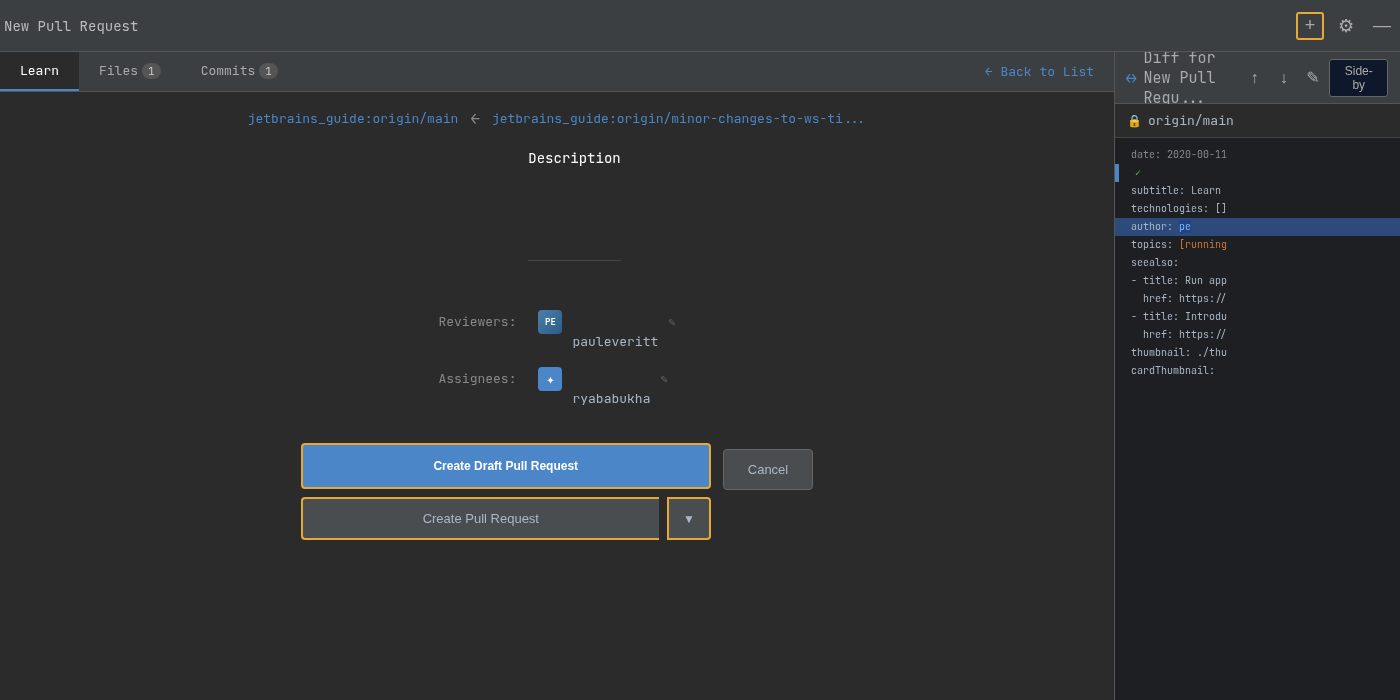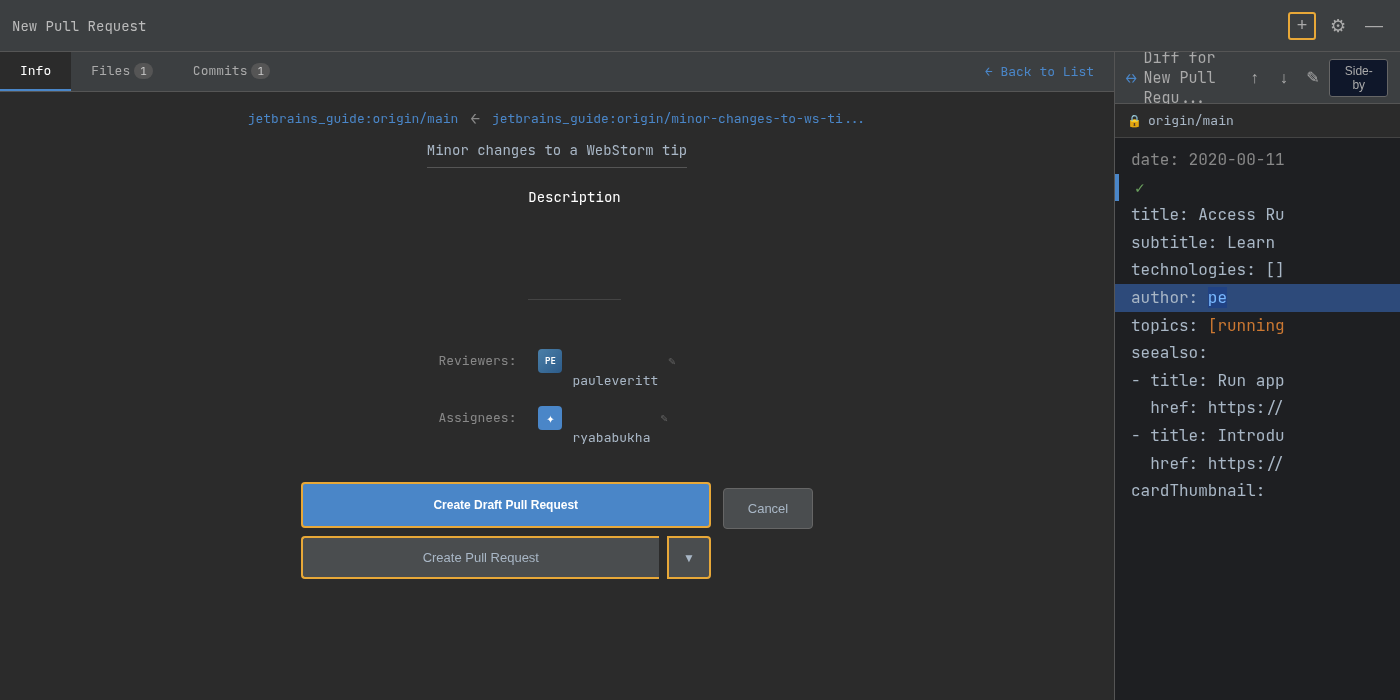--- a/index.html
+++ b/index.html
@@ -15,21 +15,21 @@
     }
 
     
     .title-bar {
       display: flex;
       align-items: center;
       justify-content: space-between;
       background: #3c3f41;
       border-bottom: 1px solid #555;
       height: 52px;
-      padding: 0 12px;
+      padding: 0 4px;
       flex-shrink: 0;
     }
     .title-bar-title {
       color: #bbb;
       font-size: 14px;
       font-weight: normal;
     }
     .title-bar-actions {
       display: flex;
       align-items: center;
@@ -342,21 +342,21 @@
       flex-shrink: 0;
     }
     .lock-icon { color: #888; margin-right: 6px; font-size: 12px; }
     .origin-branch { color: #a9b7c6; font-size: 13px; }
 
     
     .diff-code {
       flex: 1;
       overflow-y: auto;
       padding: 8px 0;
-      font-size: 16px;
+      font-size: 10px;
       line-height: 1.6;
       color: #a9b7c6;
     }
     .diff-line {
       padding: 1px 16px;
       white-space: nowrap;
       overflow: hidden;
     }
     .diff-line.highlighted {
       background: #2d4a7a;
@@ -375,21 +375,21 @@
     <button class="title-btn">—</button>
   </div>
 </div>
 
 <div class="main-layout">
 
   <div class="left-panel">
 
     <div class="tab-bar">
       <div class="tab-item active">
-        <span>Info</span>
+        <span>Learn</span>
       </div>
       <div class="tab-item">
         <span>Files</span>
         <span class="tab-badge">1</span>
       </div>
       <div class="tab-item">
         <span>Commits</span>
         <span class="tab-badge">1</span>
       </div>
       <div class="tab-spacer"></div>
@@ -397,21 +397,20 @@
     </div>
 
     <div class="pr-content">
 
       <div class="branch-row">
         <span class="branch-name">jetbrains_guide:origin/main</span>
         <span class="branch-arrow">←</span>
         <span class="branch-name">jetbrains_guide:origin/minor-changes-to-ws-ti...</span>
       </div>
 
-      <div class="pr-title">Minor changes to a WebStorm tip</div>
 
       <div class="pr-description">Description</div>
 
       <div class="meta-section">
         <div class="meta-row">
           <span class="meta-label">Reviewers:</span>
           <div class="avatar avatar-pauleveritt">
             <span style="font-size:9px;">PE</span>
           </div>
           <span class="user-name">pauleveritt</span>
@@ -456,30 +455,30 @@
       <span class="lock-icon">🔒</span>
       <span class="origin-branch">origin/main</span>
     </div>
 
     <div class="diff-code">
       <div class="diff-line" style="color:#888;">date: 2020-00-11</div>
       <div class="diff-line" style="position:relative; padding-left:20px;">
         <span style="position:absolute;left:0;top:0;bottom:0;width:4px;background:#4a86c8;"></span>
         <span style="color:#6a9f5e; margin-right:4px;">✓</span>
       </div>
-      <div class="diff-line">title: Access Ru</div>
       <div class="diff-line">subtitle: Learn</div>
       <div class="diff-line">technologies: []</div>
       <div class="diff-line highlighted">
         author: <span class="val-selected">pe</span>
       </div>
       <div class="diff-line">
         topics: <span class="val-orange">[running</span>
       </div>
       <div class="diff-line">seealso:</div>
       <div class="diff-line">- title: Run app</div>
       <div class="diff-line">&nbsp;&nbsp;href: https://</div>
       <div class="diff-line">- title: Introdu</div>
       <div class="diff-line">&nbsp;&nbsp;href: https://</div>
+      <div class="diff-line">thumbnail: ./thu</div>
       <div class="diff-line">cardThumbnail:</div>
     </div>
   </div>
 </div>
 
 </body></html>

